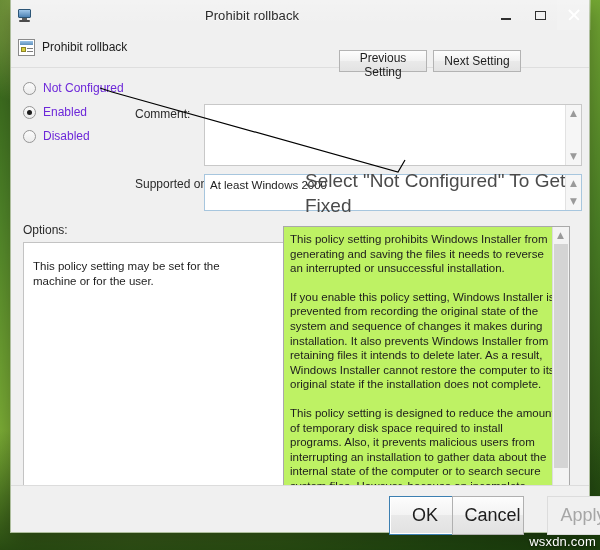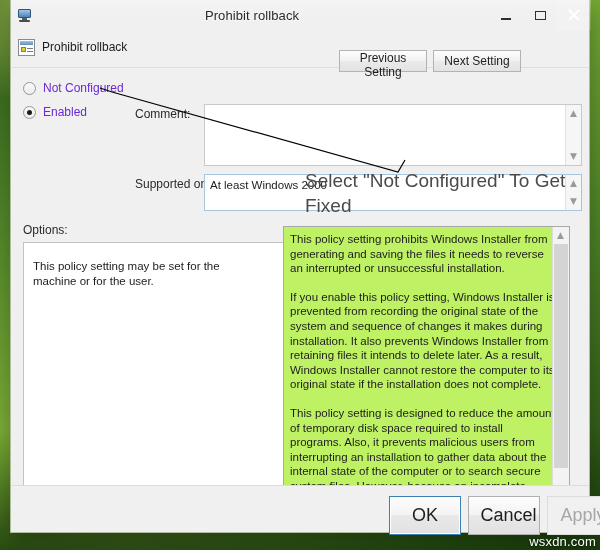--- a/index.html
+++ b/index.html
@@ -356,21 +356,21 @@
     font-size: 18px;
     color: #1d1d1d;
     padding: 0;
     cursor: default;
   }
   #btn-ok {
     left: 378px;
     border: 1px solid #3c7fb1;
     box-shadow: inset 0 0 0 1px #ffffff;
   }
-  #btn-cancel { left: 457px; padding-left: 9px; }
+  #btn-cancel { left: 441px; padding-left: 9px; }
   #btn-apply {
     left: 536px;
     color: #a6a6a6;
     background: #f0f0f0;
     border: 1px solid #dcdcdc;
   }
 
   
   #annot-svg {
     position: absolute;
@@ -446,20 +446,24 @@
 
     <div id="states">
       <div class="state-row">
         <span class="radio"></span>
         <span class="state-label">Not Configured</span>
       </div>
       <div class="state-row">
         <span class="radio checked"></span>
         <span class="state-label">Enabled</span>
       </div>
+      <div class="state-row">
+        <span class="radio"></span>
+        <span class="state-label">Disabled</span>
+      </div>
     </div>
 
     <div class="fld-label" id="lbl-comment">Comment:</div>
     <div class="scrollfield" id="comment-box">
       <div class="vscroll">
         <div class="arrow up">▲</div>
         <div class="arrow down">▼</div>
       </div>
     </div>
 

